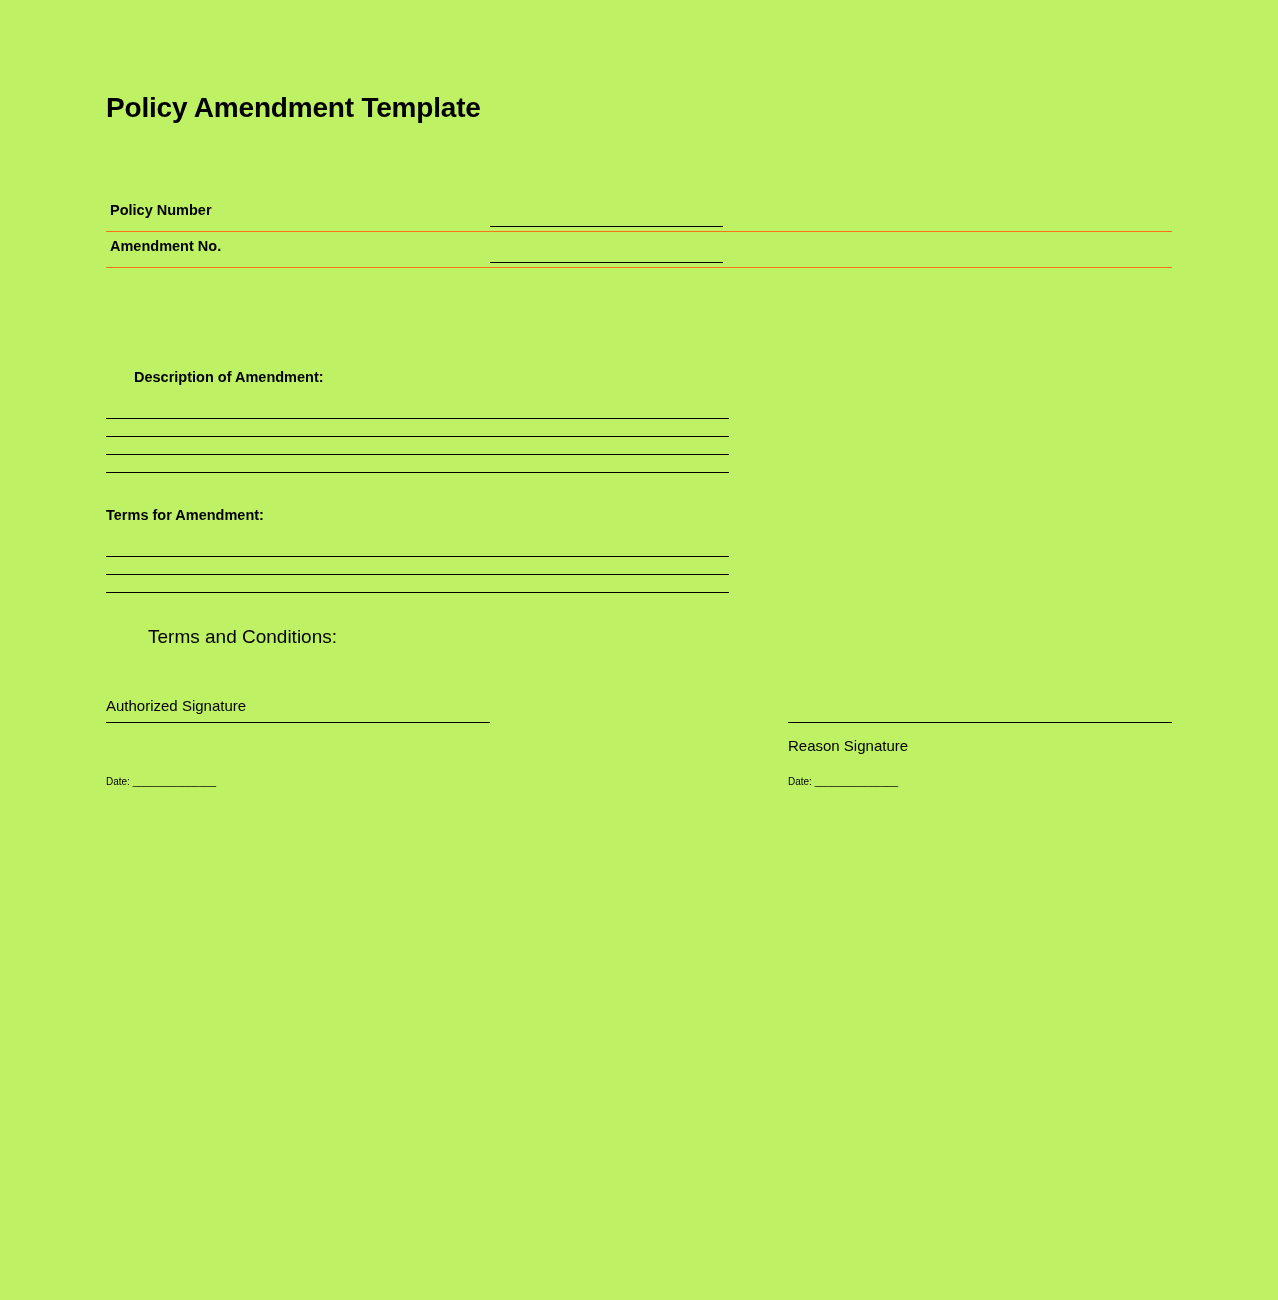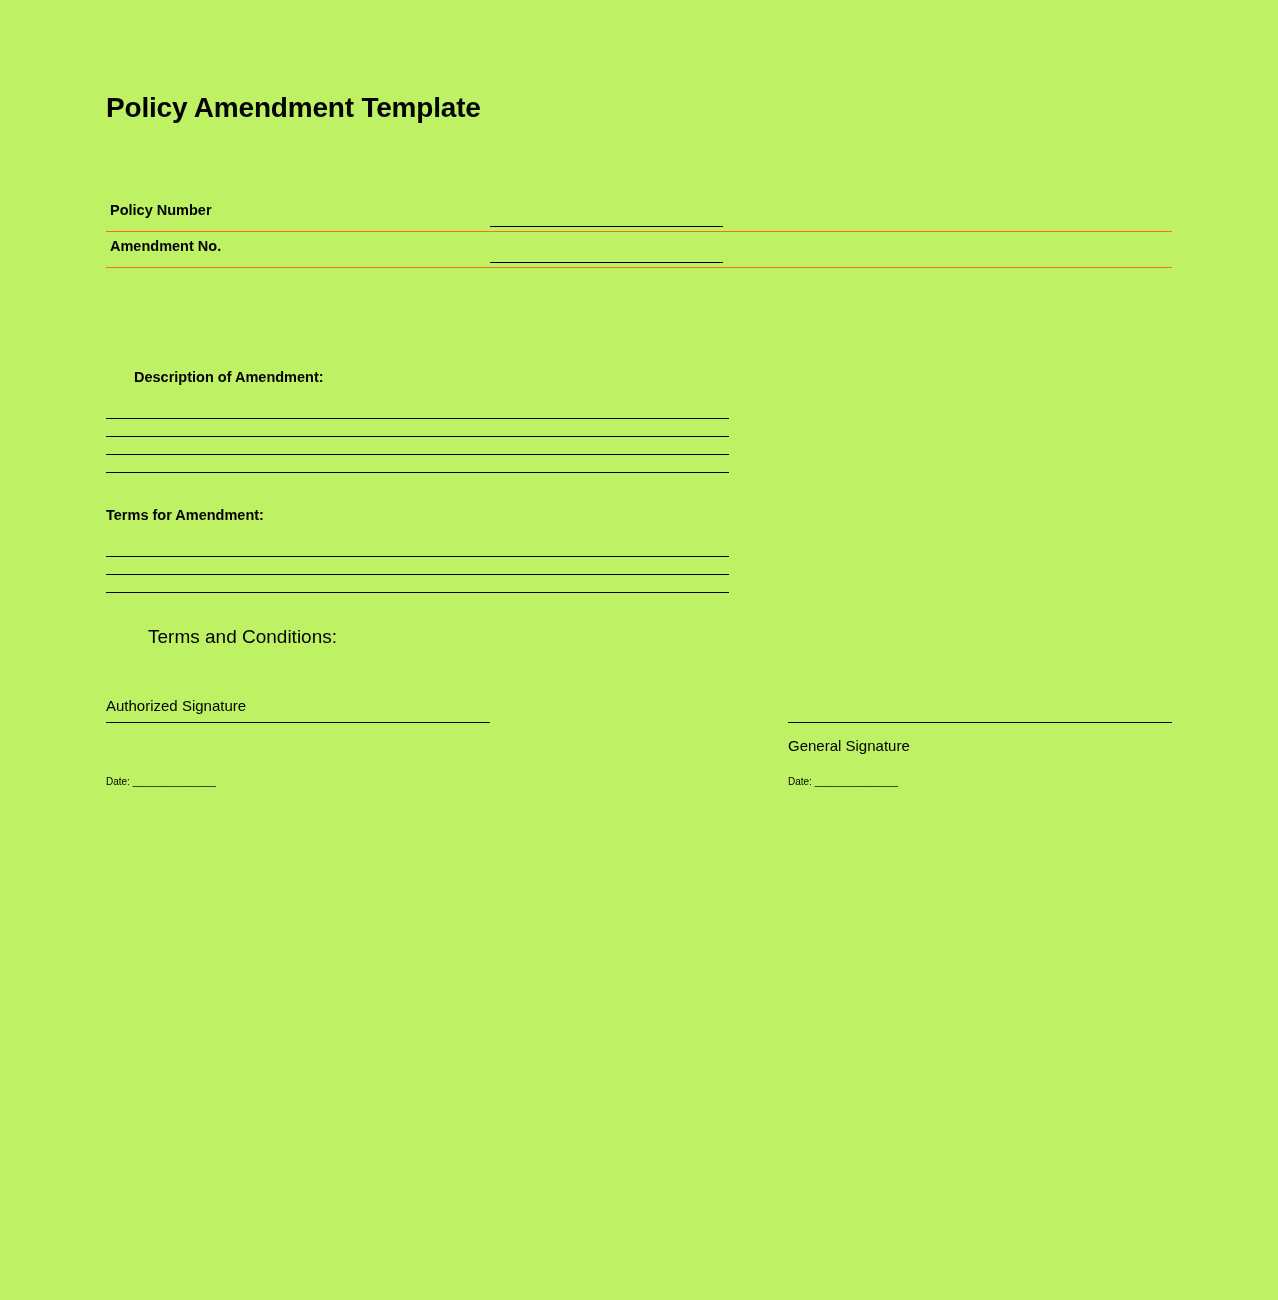--- a/index.html
+++ b/index.html
@@ -168,16 +168,16 @@
   <div class="rule-line" style="top:592px;"></div>
 
   <div class="terms-heading">Terms and Conditions:</div>
 
 
   <div class="sig-line sig-left-line"></div>
   <div class="sig-label sig-left-label">Authorized Signature</div>
   <div class="sig-date sig-left-date">Date: _______________</div>
 
   <div class="sig-line sig-right-line"></div>
-  <div class="sig-label sig-right-label">General Signature</div>
+  <div class="sig-label sig-right-label">Reason Signature</div>
   <div class="sig-date sig-right-date">Date: _______________</div>
 
 </div>
 
 </body></html>

